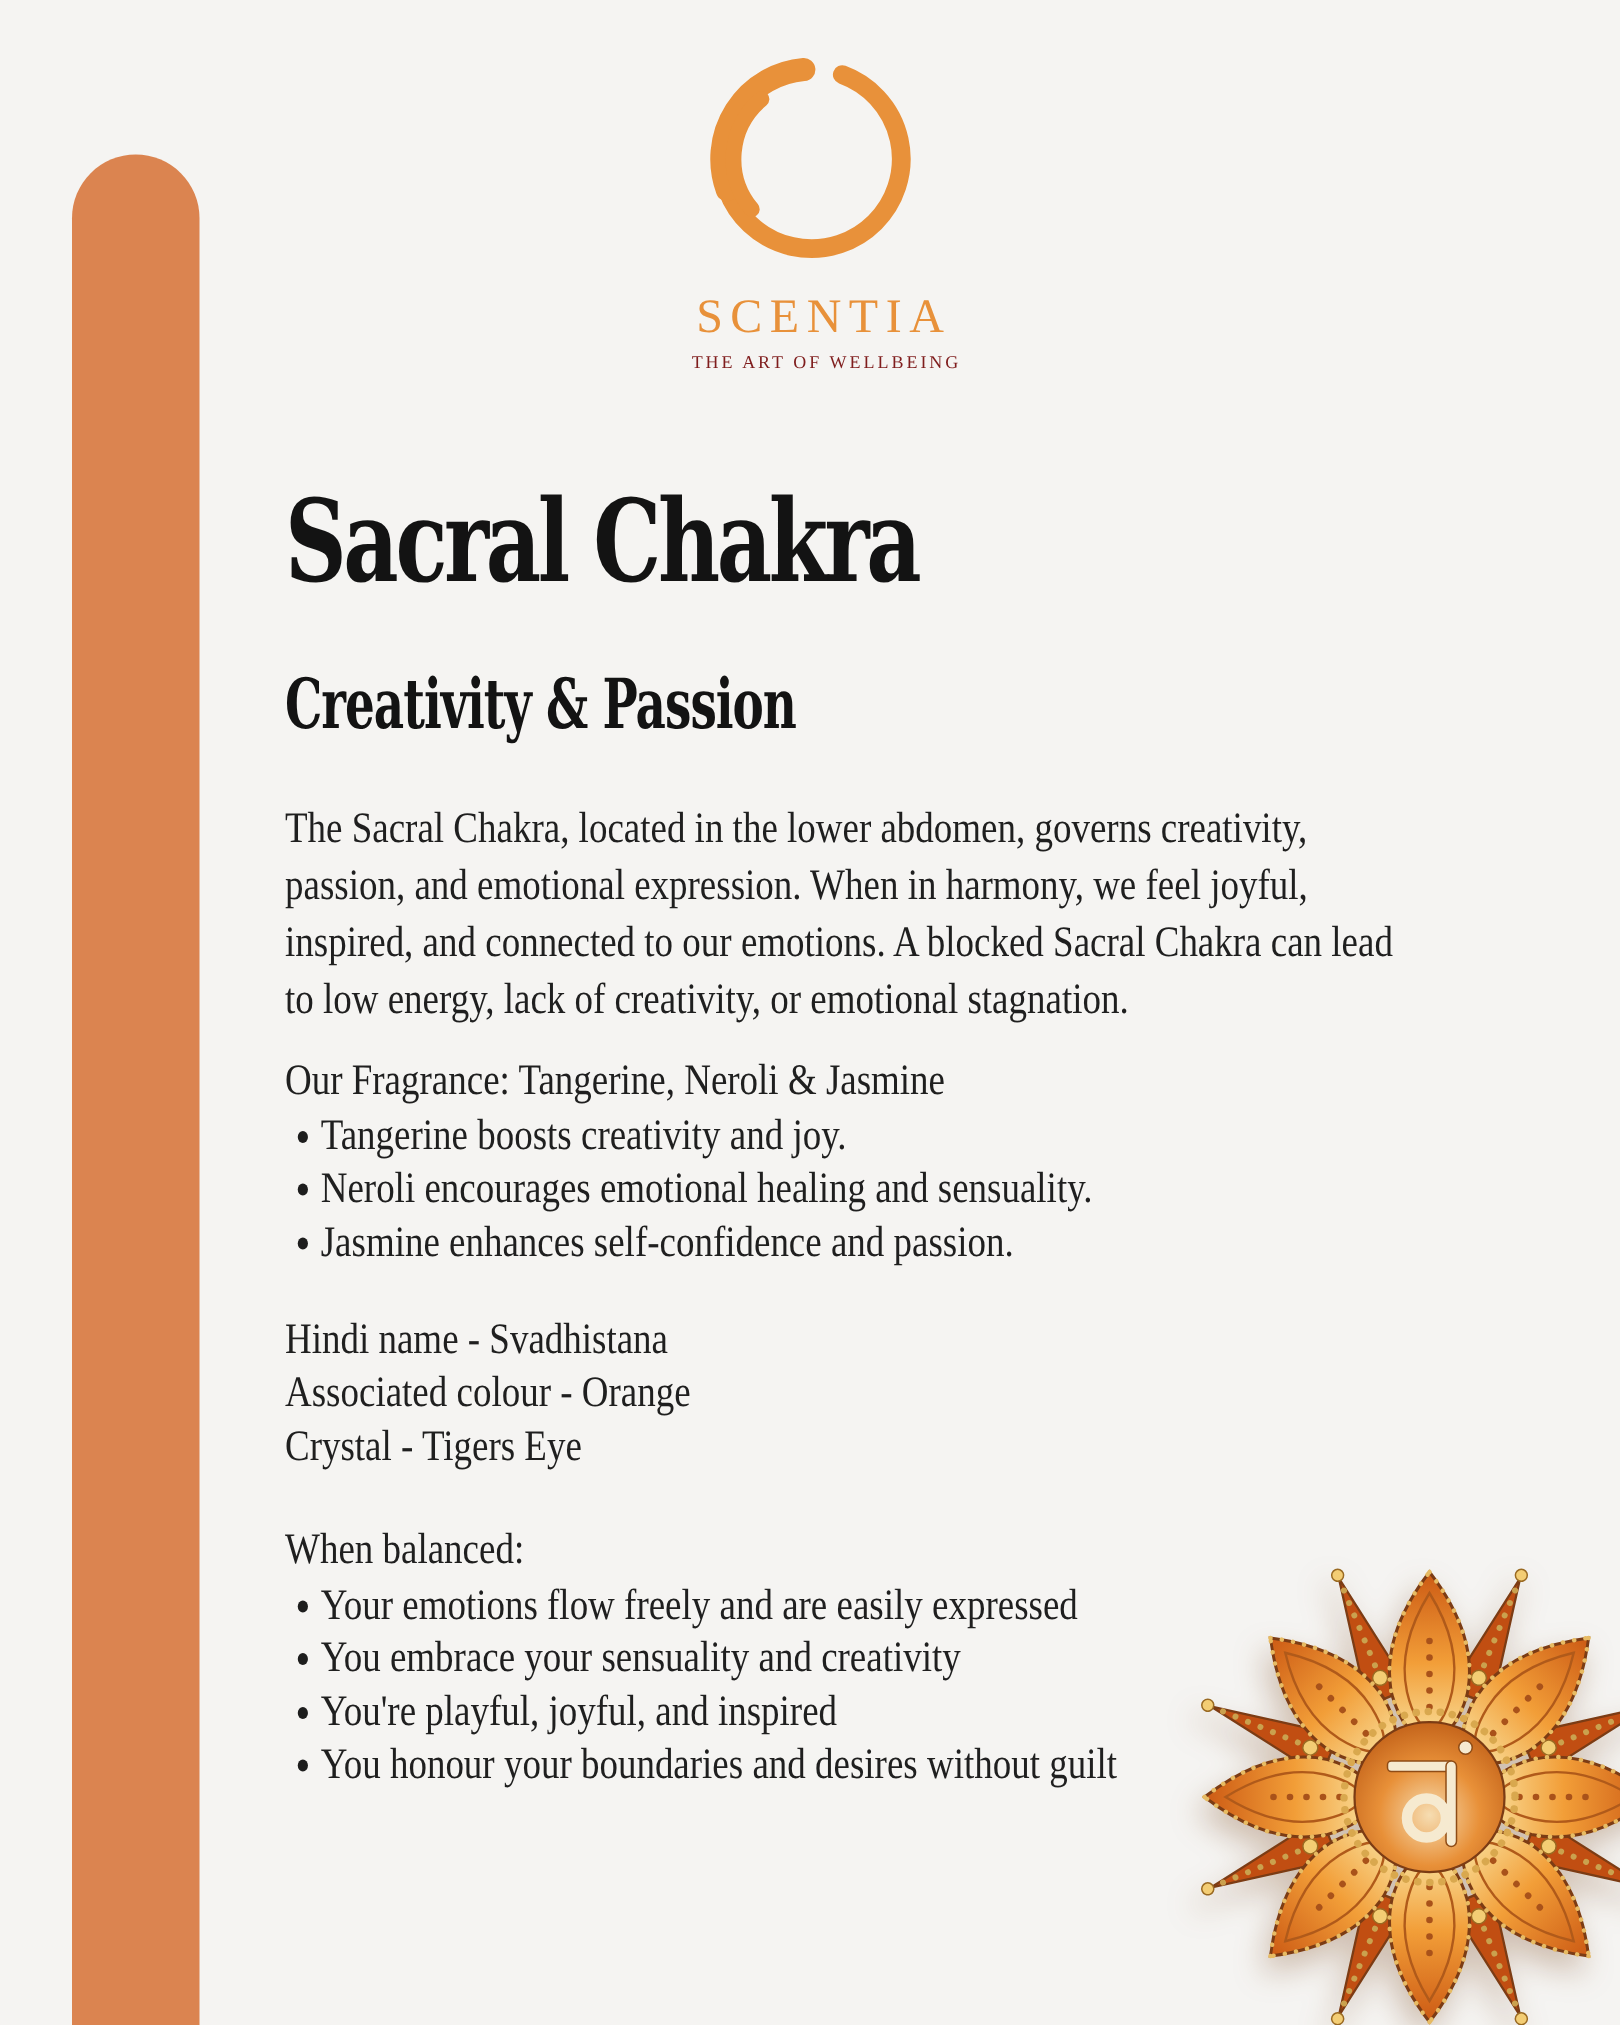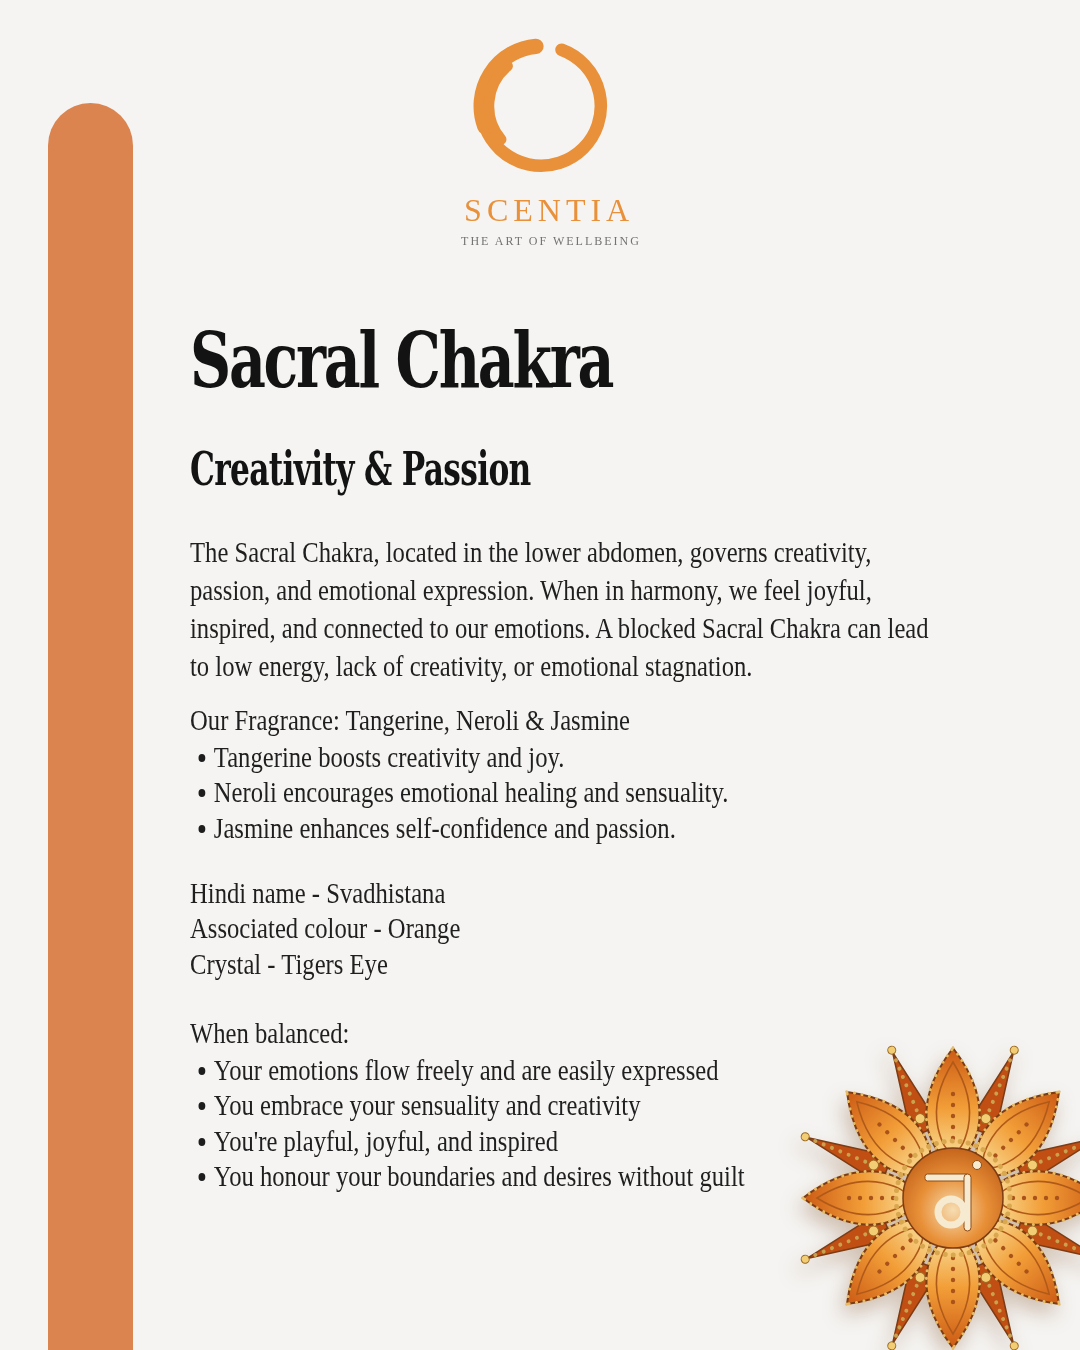--- a/index.html
+++ b/index.html
@@ -17,21 +17,21 @@
   .logo {
     position:absolute; left:550px; top:24px; transform:translateX(-50%);
     display:flex; flex-direction:column; align-items:flex-start;
   }
   .brand {
     margin-top:4px; font-size:32px; letter-spacing:5px; padding-left:5px;
     color:#e8913a; font-family:"Liberation Serif", serif;
   }
   .tagline {
     margin-top:5px; font-size:12px; letter-spacing:2px; padding-left:2px;
-    color:#737373;
+    color:#7f1d1d;
   }
   
   .title {
     position:absolute; left:190px; top:323px; margin:0;
     font-family:"DejaVu Serif", serif; font-weight:800; color:#131313;
     font-size:76px; line-height:76px; letter-spacing:-3px;
     transform:scaleX(0.75); transform-origin:0 0; white-space:nowrap;
   }
   .subtitle {
     position:absolute; left:190px; top:446px; margin:0;

